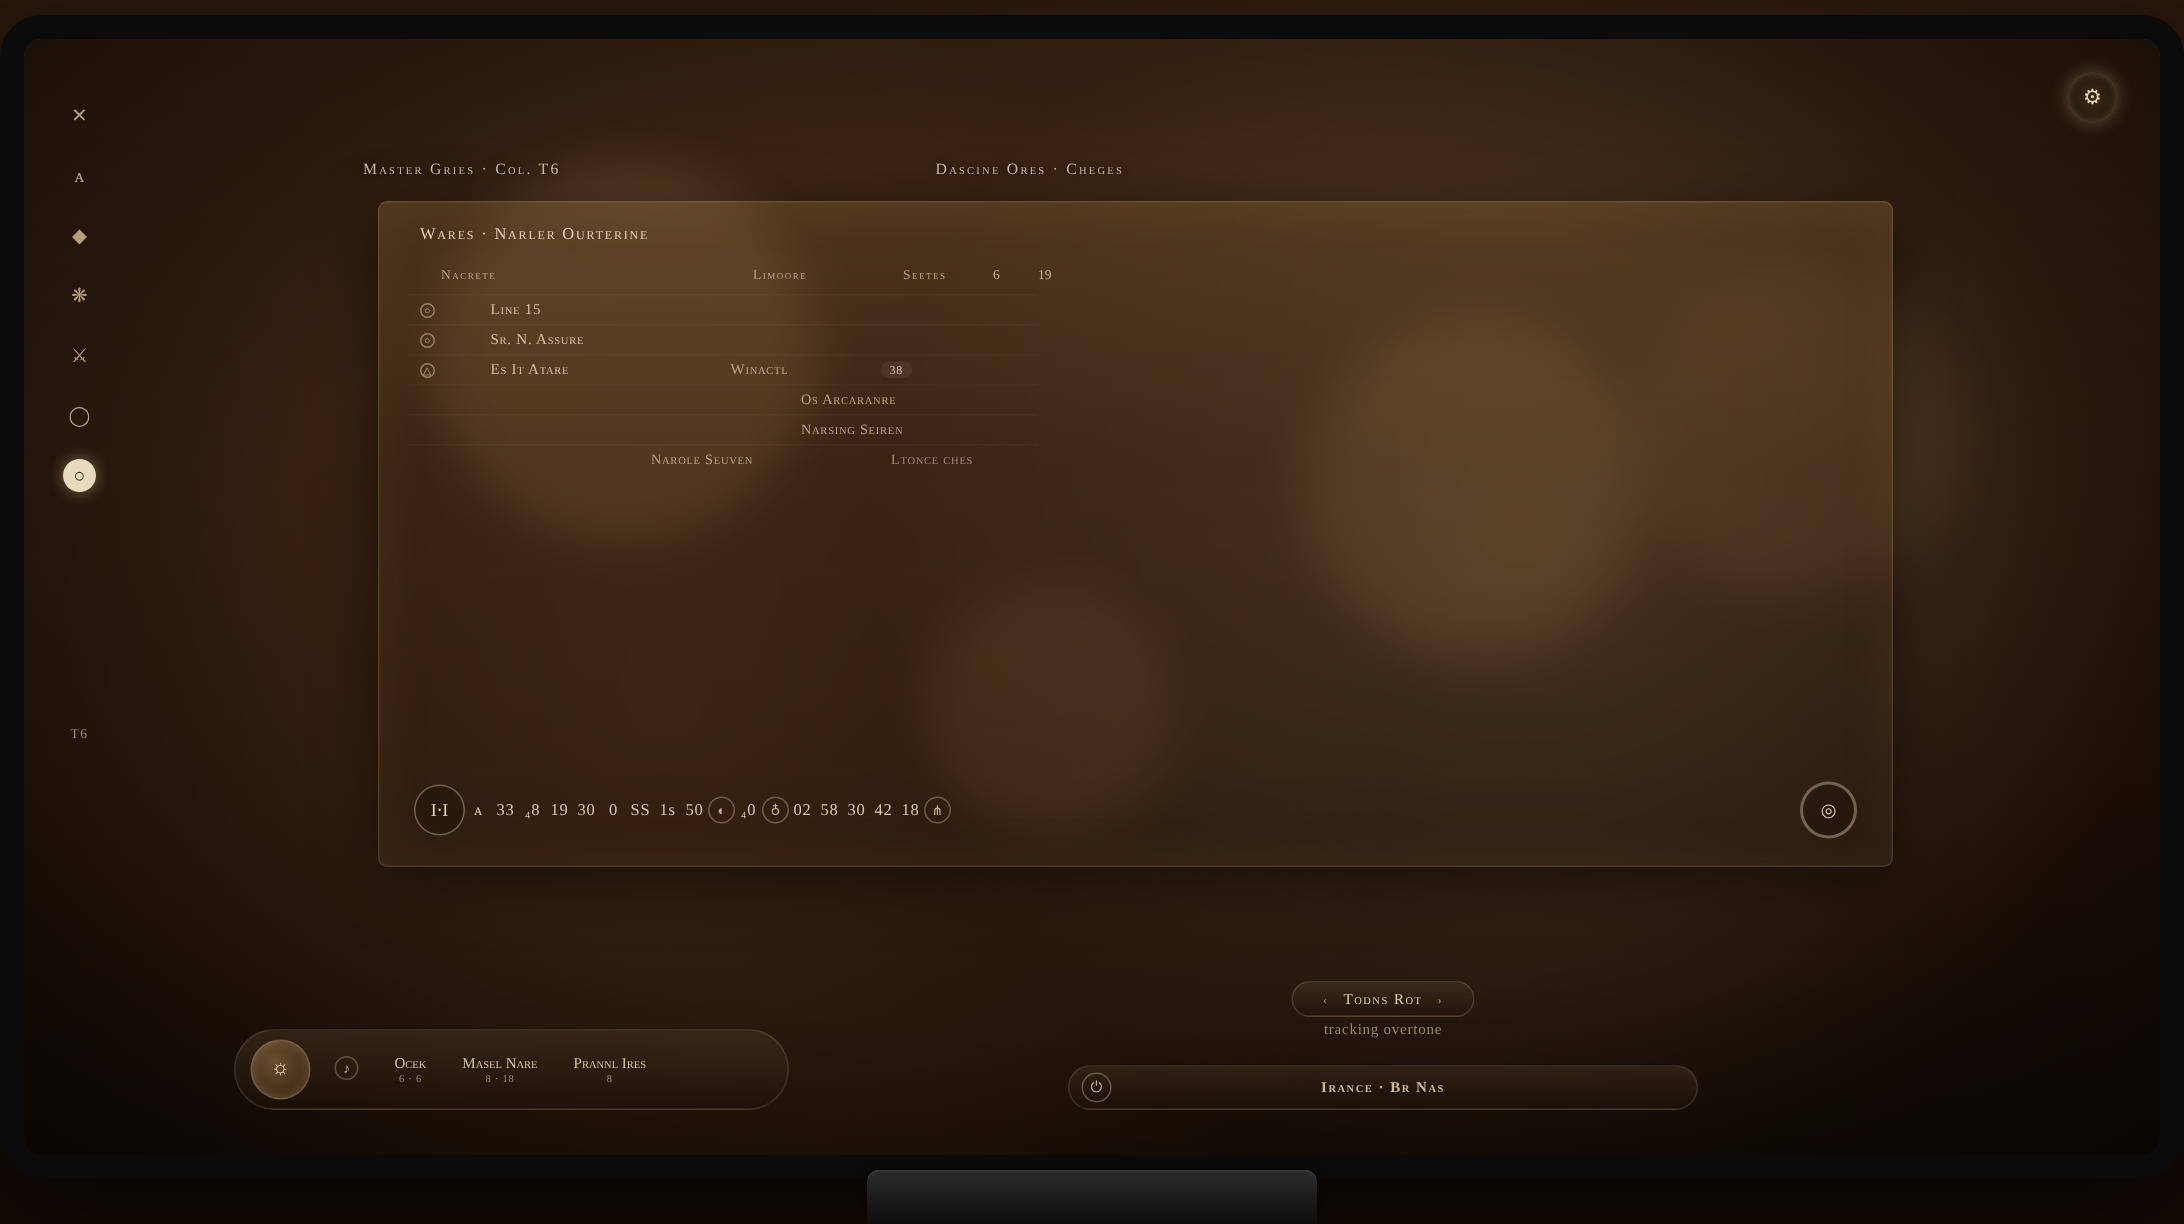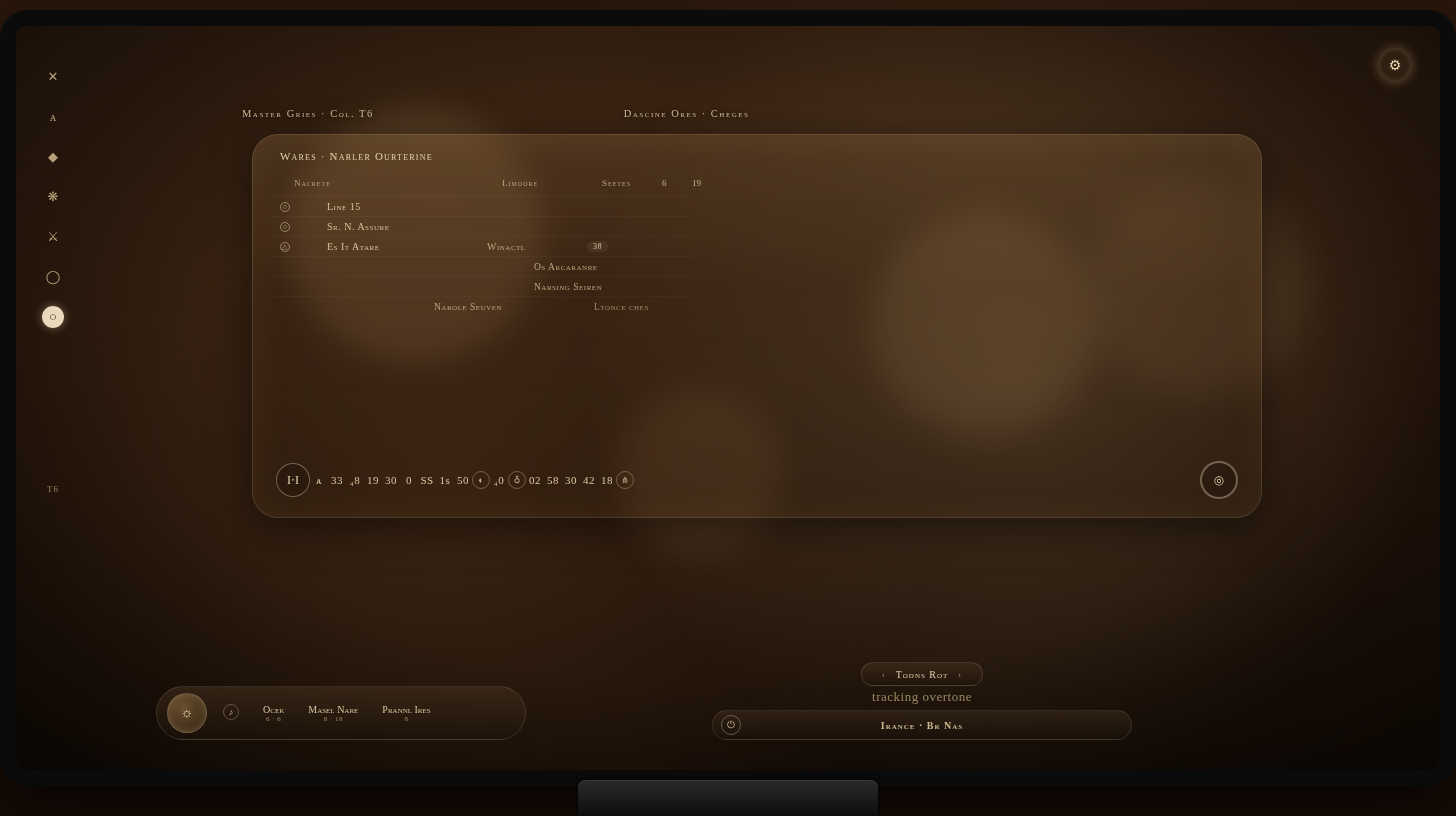--- a/index.html
+++ b/index.html
@@ -122,22 +122,22 @@
     letter-spacing: 1.5px;
     font-variant: small-caps;
     color:#cdb992;
     text-shadow: 0 0 6px rgba(0,0,0,.8);
   }
 
   
   .panel {
     position:absolute;
     left: 236px; top: 108px;
-    width: 1010px; height: 384px;
-    border-radius: 26px;
+    width: 1010px; height: 444px;
+    border-radius: 6px;
     background: linear-gradient(180deg, rgba(120,90,55,.32), rgba(60,40,22,.22) 40%, rgba(40,25,14,.18));
     box-shadow:
       0 0 0 1px rgba(255,230,190,.12) inset,
       0 10px 40px rgba(0,0,0,.5),
       0 0 40px rgba(255,200,130,.08) inset;
     backdrop-filter: blur(3px);
     z-index:2;
   }
 
   .panel-title {
@@ -263,21 +263,21 @@
     border-radius:14px;
     background: linear-gradient(180deg, rgba(70,50,30,.6), rgba(30,20,12,.55));
     border:1px solid rgba(255,230,190,.15);
     display:flex; align-items:center; gap:10px;
     font-size:10px; letter-spacing:1px; color:#e2d2aa;
     font-variant:small-caps;
     margin-bottom:6px;
     cursor:pointer;
   }
   .pill-top .chev { font-size:8px; opacity:.7; }
-  .pill-sub { font-size:13px; color:#9a8862; letter-spacing:.5px; margin-top:-3px; margin-bottom:5px; }
+  .pill-sub { font-size:10px; color:#9a8862; letter-spacing:.5px; margin-top:-3px; margin-bottom:18px; }
   .search-pill {
     width: 420px; height:30px;
     border-radius:18px;
     background: linear-gradient(180deg, rgba(55,40,24,.7), rgba(25,17,10,.7));
     border:1px solid rgba(255,230,190,.12);
     display:flex; align-items:center; padding:0 8px; gap:10px;
   }
   .search-pill .sp-ico {
     width:20px;height:20px;border-radius:50%;
     border:1px solid rgba(230,210,170,.35);

